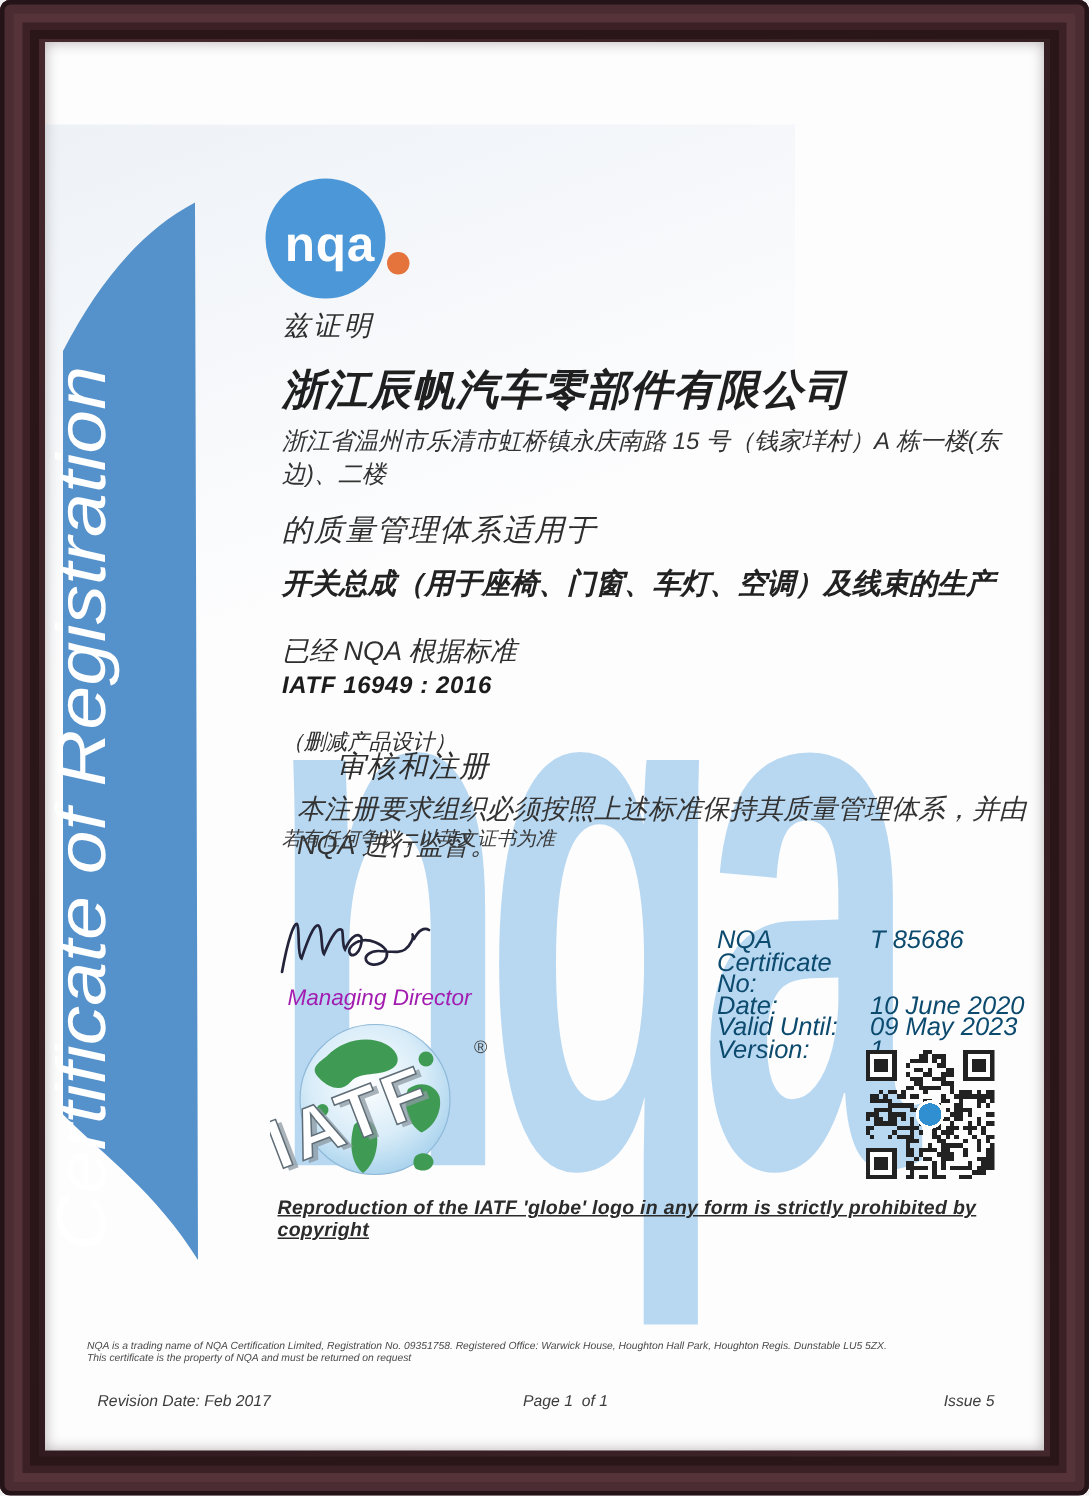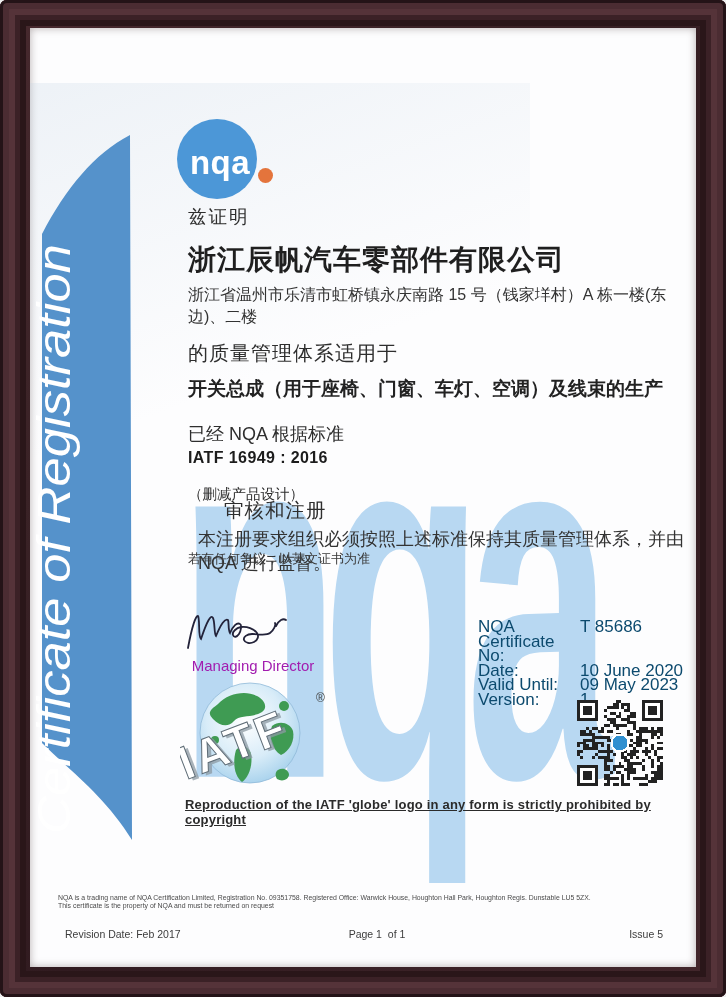--- a/index.html
+++ b/index.html
@@ -24,21 +24,21 @@
   .paper{
     position:absolute;left:30px;top:28px;width:666px;height:939px;
     background:#fdfdfe;overflow:hidden;
     box-shadow:inset 0 0 9px rgba(50,30,30,.35);
   }
   .paper::before{ 
     content:"";position:absolute;left:0;top:55px;width:75%;height:430px;
     background:linear-gradient(160deg,rgba(193,210,226,.26),rgba(193,210,226,0) 62%);
     pointer-events:none;
   }
-  .abs{position:absolute;}
+  .abs{position:absolute;font-style:italic;}
   
   svg.watermark{position:absolute;left:0;top:0;z-index:1;pointer-events:none;}
   
   svg.ribbon{position:absolute;left:0;top:90px;z-index:2;}
   
   .logo-circle{
     position:absolute;left:147px;top:91px;width:80px;height:80px;border-radius:50%;
     background:#4c97d7;display:flex;align-items:center;justify-content:center;z-index:3;
   }
   .logo-circle span{

